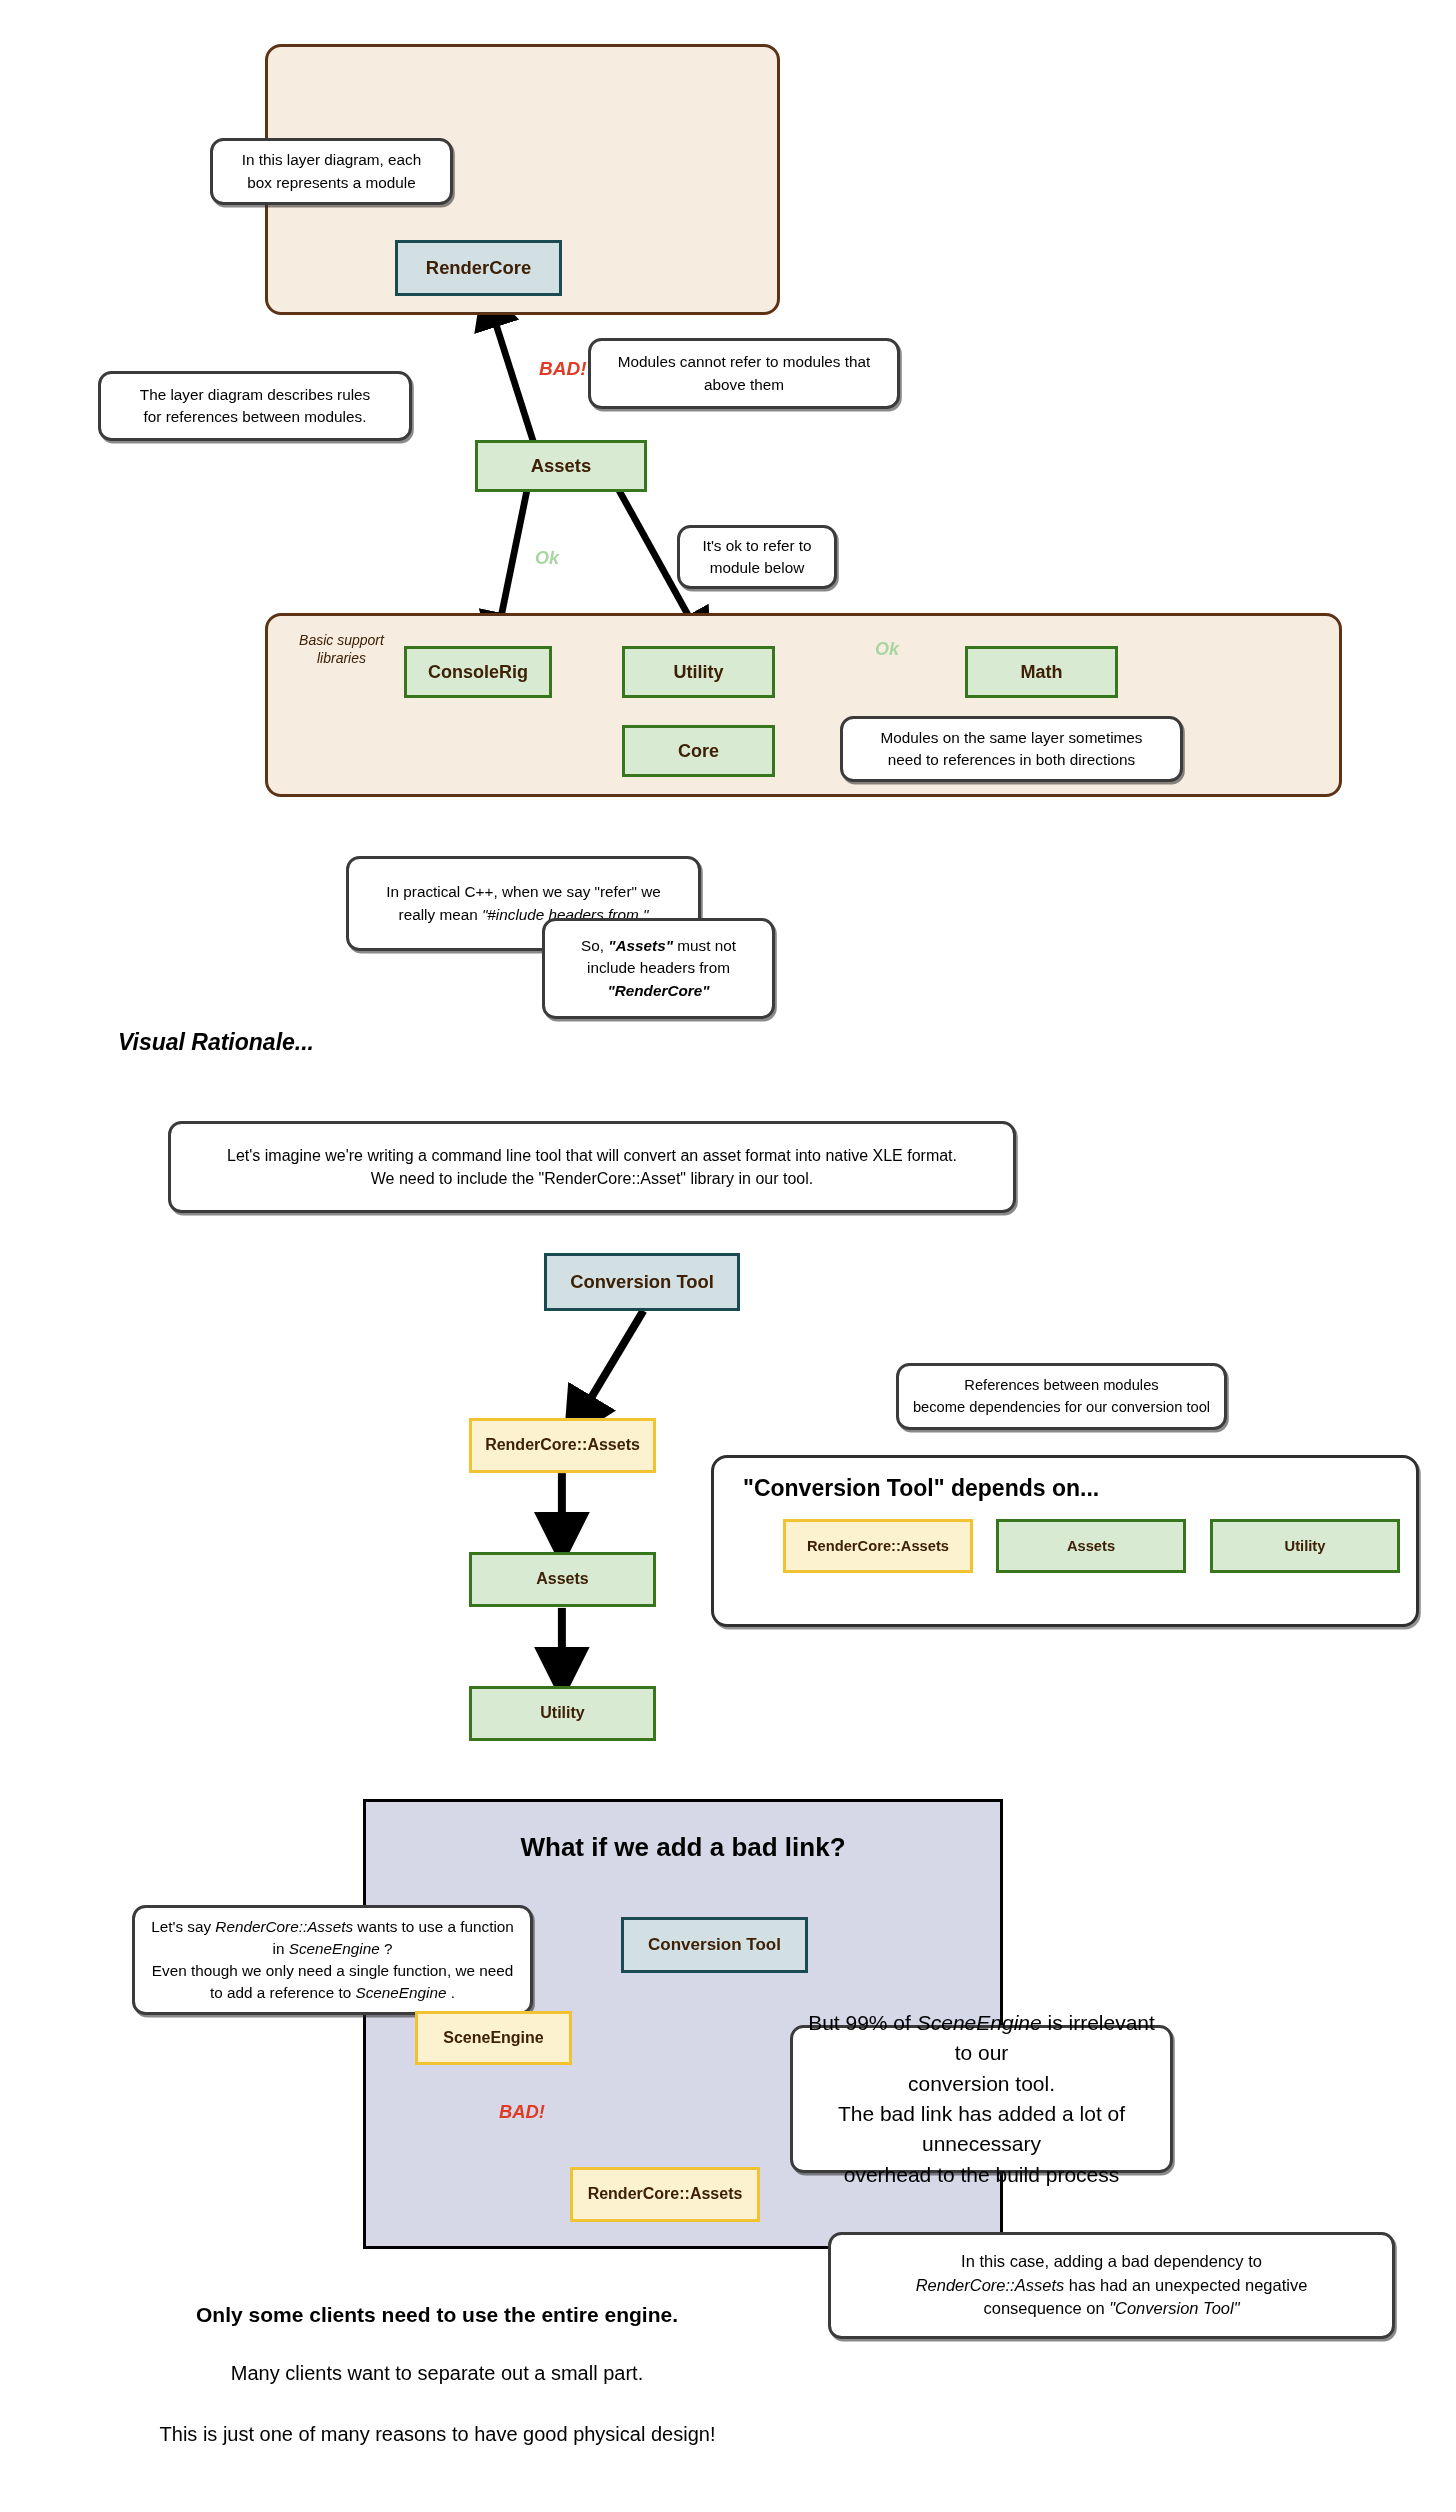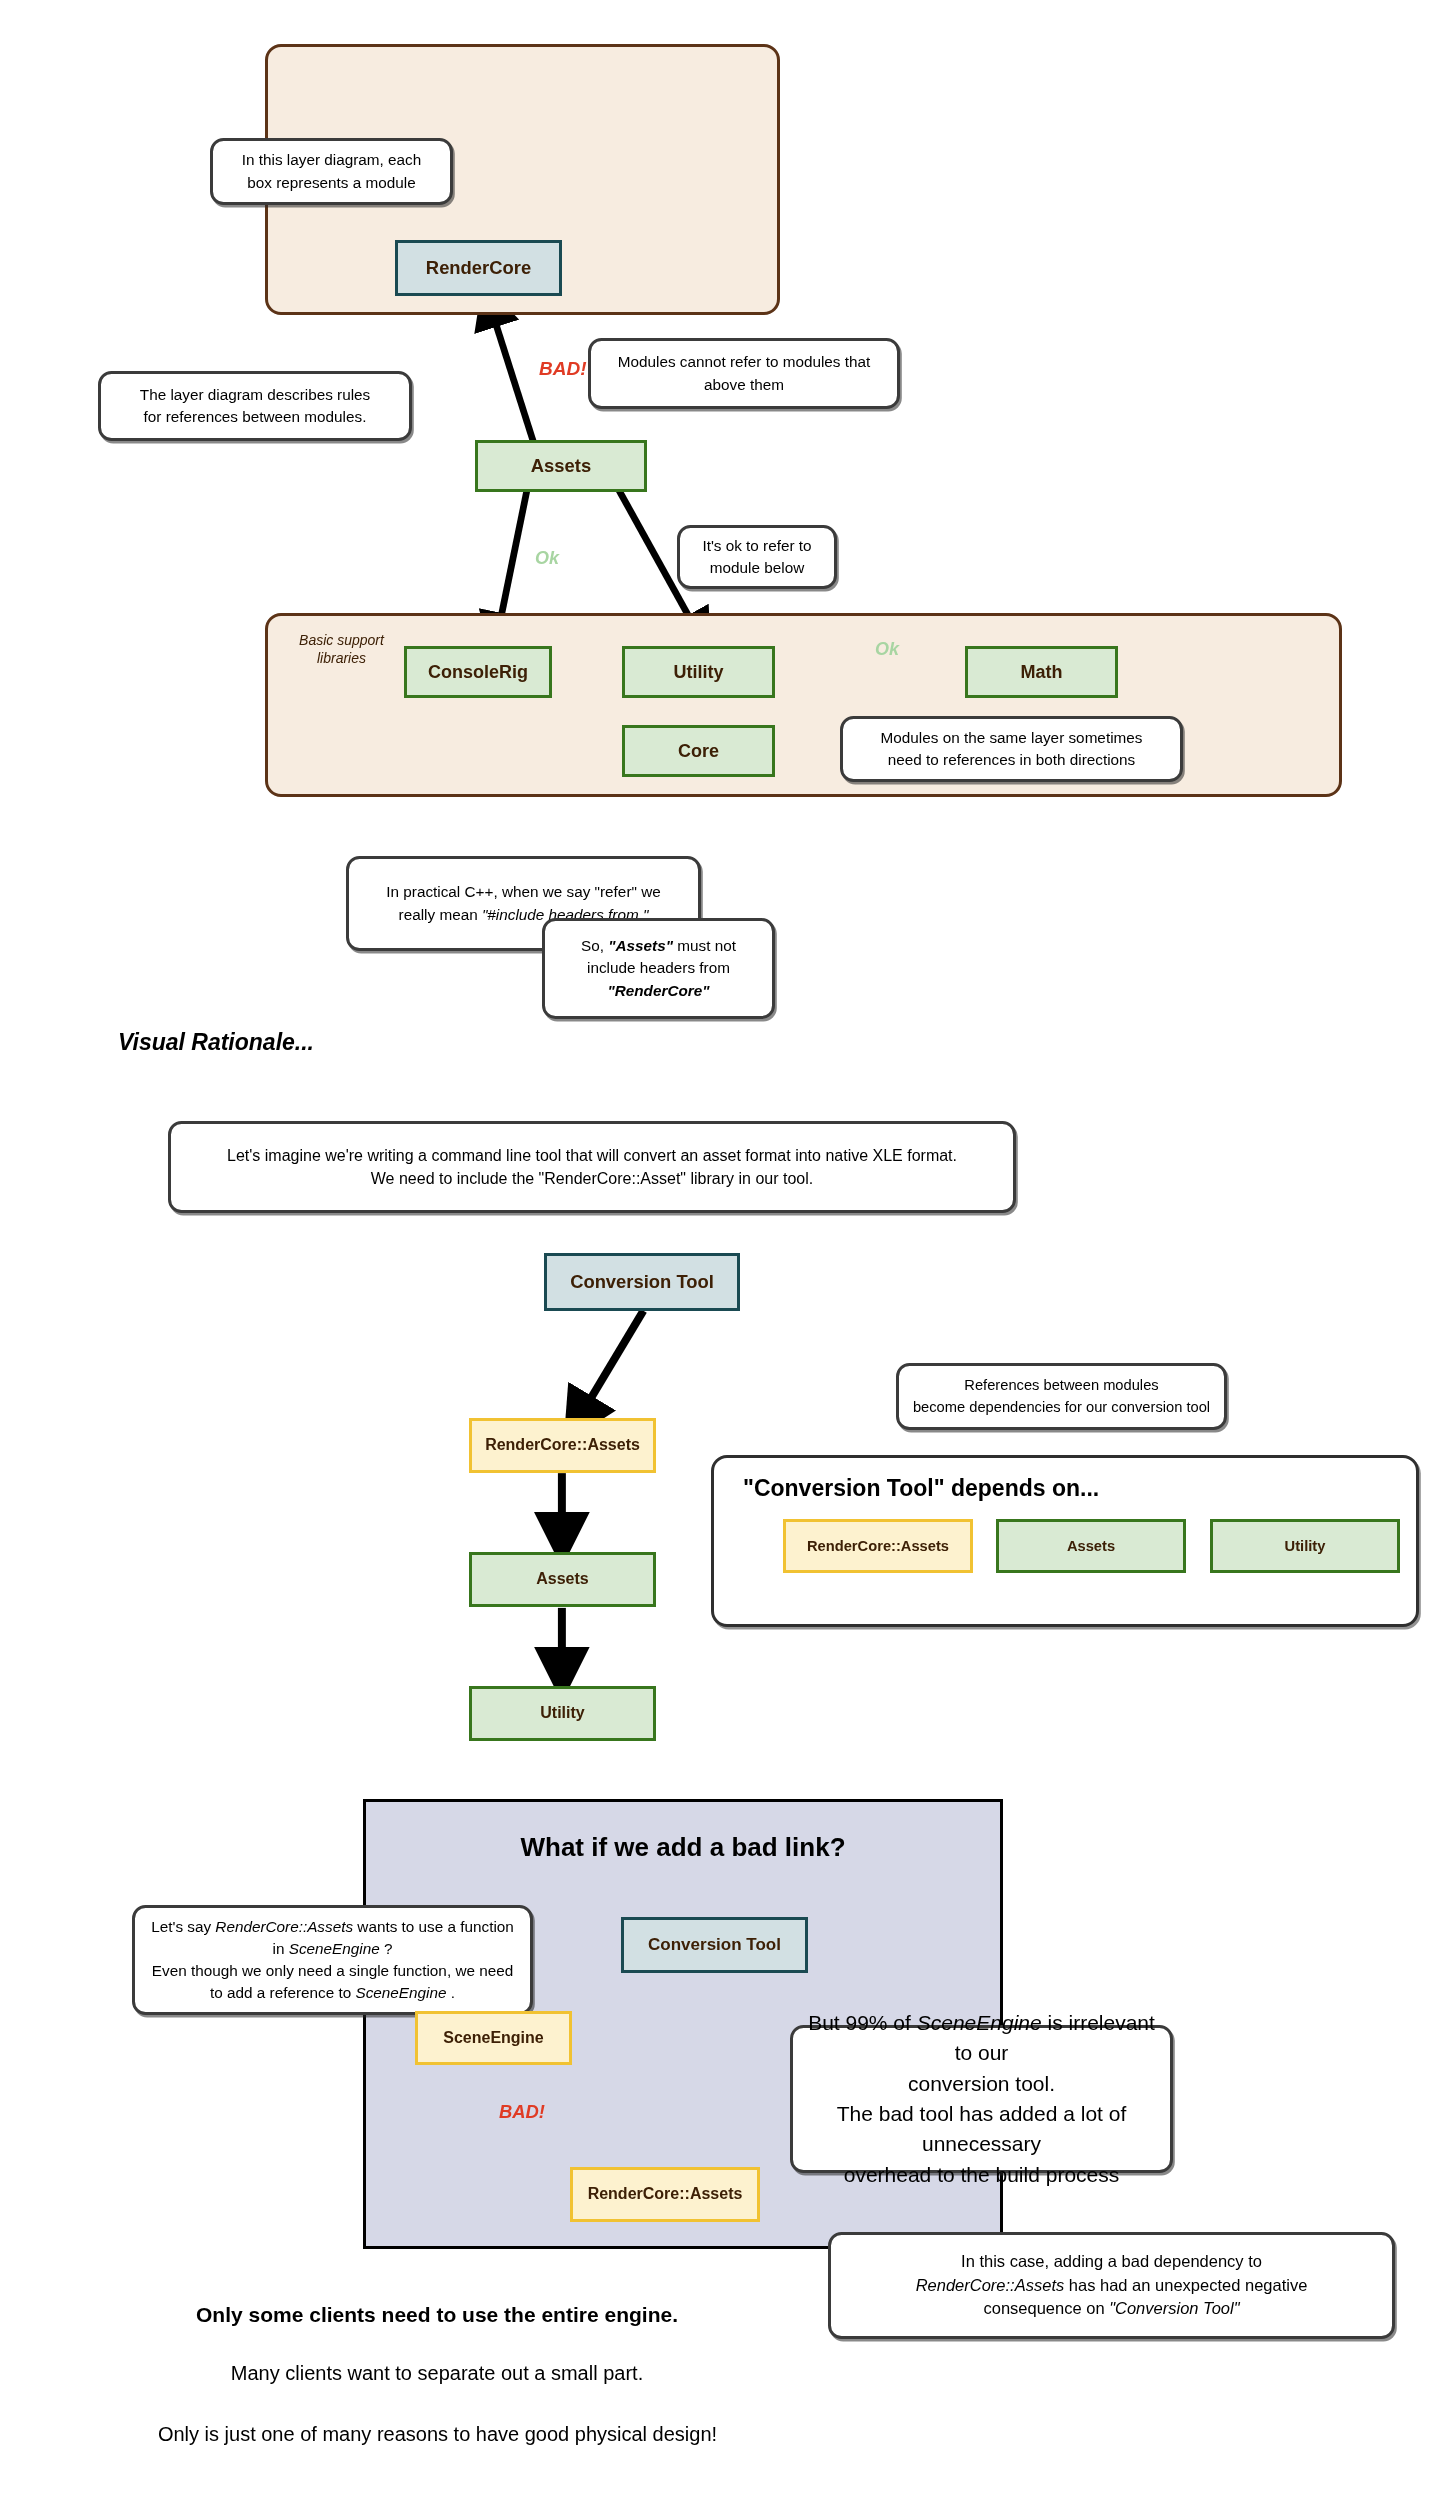--- a/index.html
+++ b/index.html
@@ -176,29 +176,29 @@
 <div class="abs mod yellow" style="left:415px;top:2011px;width:157px;height:54px;font-size:16px;">SceneEngine</div>
 
 <div class="abs bad" style="left:499px;top:2101px;font-size:18.4px;">BAD!</div>
 
 <div class="abs mod yellow" style="left:570px;top:2167px;width:190px;height:55px;font-size:16px;">RenderCore::Assets</div>
 
 <div class="abs callout" style="left:790px;top:2025px;width:383px;height:148px;font-size:21px;">
   <div>
     <div><span>But 99% of </span><span class="italic">SceneEngine</span><span> is irrelevant to our</span></div>
     <div>conversion tool.</div>
-    <div>The bad tool has added a lot of unnecessary</div>
+    <div>The bad link has added a lot of unnecessary</div>
     <div>overhead to the build process</div>
   </div>
 </div>
 
 <div class="abs callout" style="left:828px;top:2232px;width:567px;height:107px;font-size:16.5px;">
   <div>
     <div>In this case, adding a bad dependency to</div>
     <div><span class="italic">RenderCore::Assets</span><span> has had an unexpected negative</span></div>
     <div><span>consequence on </span><span class="italic">"Conversion Tool"</span></div>
   </div>
 </div>
 
 <div class="abs footline" style="left:80px;top:2303px;width:714px;font-size:21px;font-weight:bold;">Only some clients need to use the entire engine.</div>
 <div class="abs footline" style="left:80px;top:2362px;width:714px;font-size:20px;">Many clients want to separate out a small part.</div>
-<div class="abs footline" style="left:61px;top:2423px;width:753px;font-size:20px;">Only is just one of many reasons to have good physical design!</div>
+<div class="abs footline" style="left:61px;top:2423px;width:753px;font-size:20px;">This is just one of many reasons to have good physical design!</div>
 
 
 </body></html>

